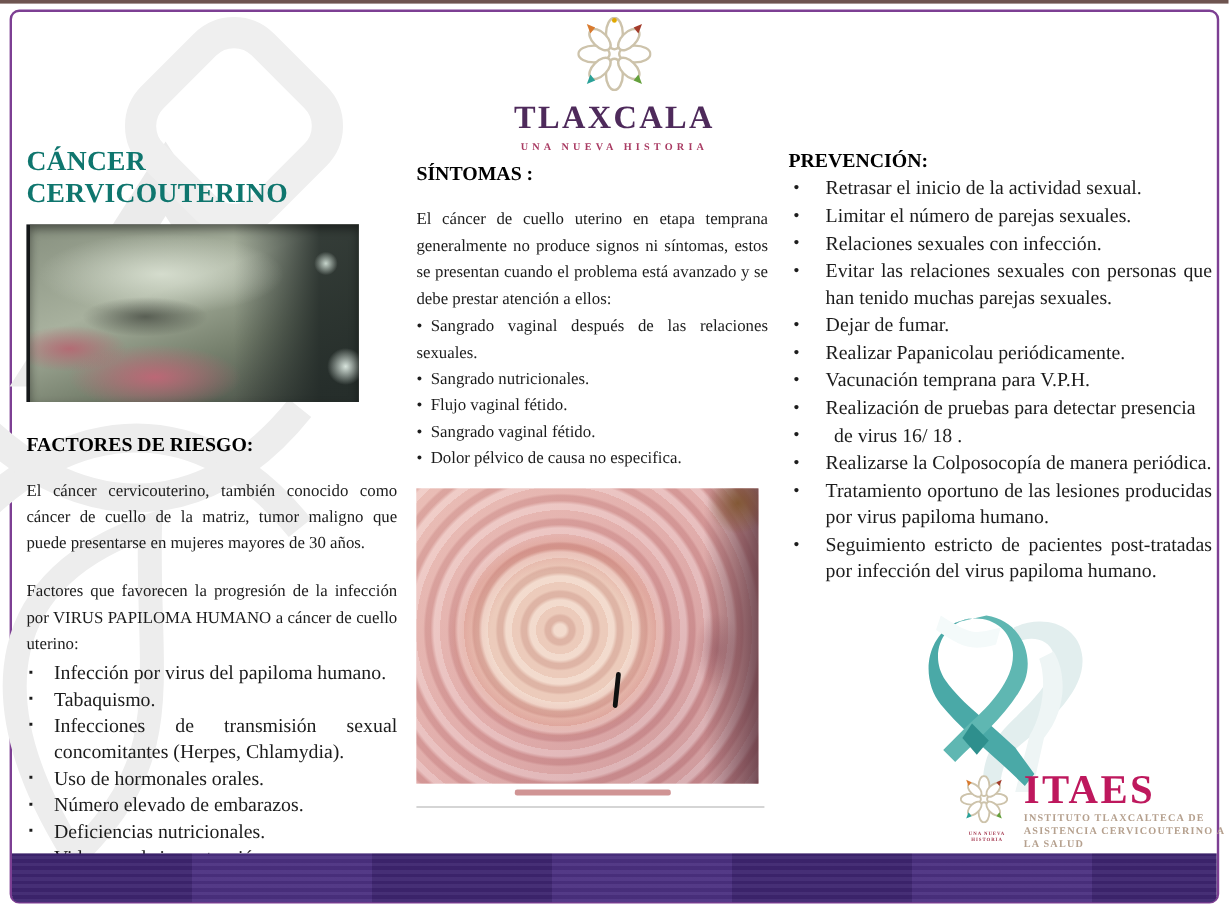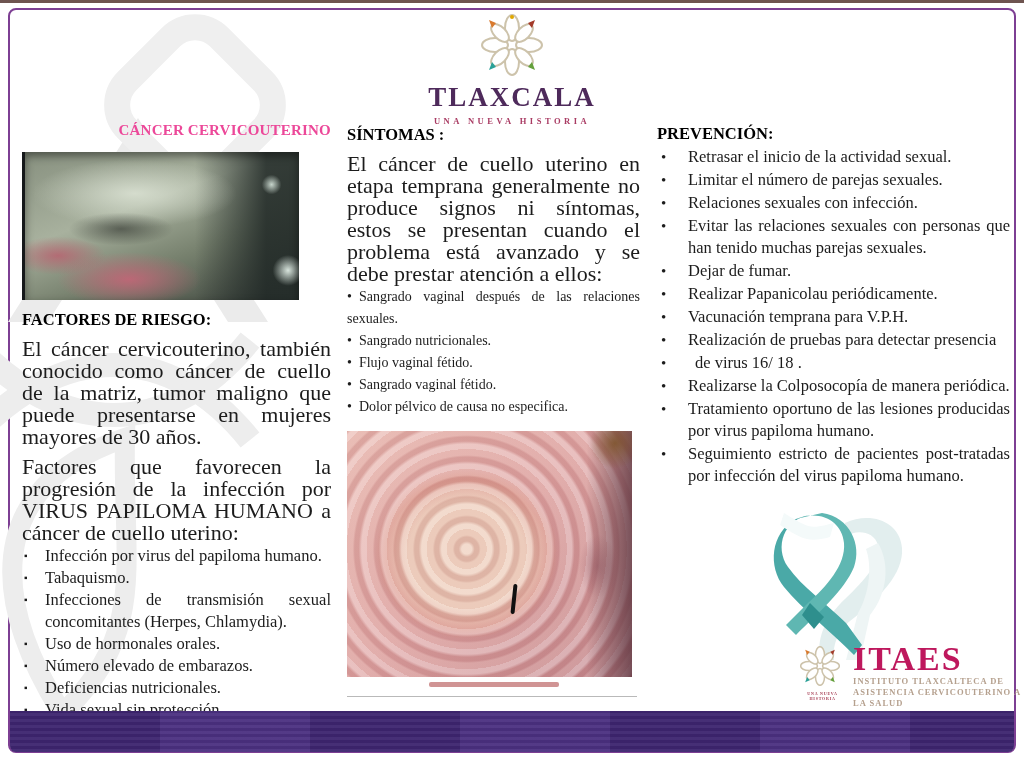--- a/index.html
+++ b/index.html
@@ -8,34 +8,34 @@
   .top-edge{position:absolute;top:0;left:0;right:0;height:3px;background:#6e5450;}
   .frame{position:absolute;left:8px;top:8px;right:8px;bottom:15px;border:2px solid #7d3f93;border-radius:8px;}
   .watermark{position:absolute;left:0;top:10px;z-index:0;}
   .col{position:absolute;z-index:2;}
   
   .hdr{position:absolute;left:0;right:0;top:14px;text-align:center;z-index:2;}
   .hdr .brand{font-size:27px;font-weight:bold;letter-spacing:2px;color:#4e2a5b;margin-top:2px;}
   .hdr .tag{font-size:8.5px;font-weight:bold;letter-spacing:3.5px;color:#a93b63;margin-top:3px;}
   
   #col-left{left:22px;top:122px;width:309px;}
-  .doc-title{font-size:15px;font-weight:bold;color:#ec4899;text-align:right;letter-spacing:0.2px;}
+  .doc-title{font-size:23px;font-weight:bold;color:#0f766e;text-align:left;letter-spacing:0.2px;}
   .img1{width:274px;height:148px;margin-top:13px;border-left:3px solid #15181a;
     background:
       radial-gradient(circle 14px at 90% 22%, rgba(225,240,230,.85), rgba(225,240,230,0) 70%),
       radial-gradient(circle 22px at 96% 80%, rgba(235,248,240,.9), rgba(235,248,240,0) 70%),
       radial-gradient(ellipse 70px 22px at 35% 52%, rgba(35,38,34,.55), rgba(35,38,34,0) 75%),
       radial-gradient(ellipse 90px 34px at 38% 86%, rgba(200,100,120,.85), rgba(200,100,120,0) 80%),
       radial-gradient(ellipse 60px 24px at 12% 70%, rgba(190,85,105,.7), rgba(190,85,105,0) 80%),
       radial-gradient(ellipse 120px 40px at 40% 28%, rgba(225,232,218,.8), rgba(225,232,218,0) 85%),
       linear-gradient(to right, rgba(0,0,0,0) 62%, rgba(32,40,38,.85) 88%),
       linear-gradient(160deg,#87907f,#a8b19e 38%,#77816e 65%,#474f46 92%);
     box-shadow:inset 0 4px 8px rgba(0,0,0,.45);}
-  .h-sec{font-size:16.5px;font-weight:bold;color:#000;margin-top:10px;}
-  .para{font-size:22px;line-height:22px;text-align:justify;margin-top:8px;}
+  .h-sec{font-size:16.5px;font-weight:bold;color:#000;margin-top:26px;}
+  .para{font-size:14px;line-height:22px;text-align:justify;margin-top:18px;}
   ul.blist{list-style:none;margin:1px 0 0 0;padding:0;}
   ul.blist li{display:flex;font-size:16.5px;line-height:22px;}
   ul.blist .mk{flex:none;width:21px;}
   ul.blist .sq{font-size:10px;line-height:22px;padding-left:2px;}
   ul.blist .txt{flex:1;text-align:justify;}
   
   #col-mid{left:347px;top:121px;width:293px;}
   ul.inlist{list-style:none;margin:1px 0 0 0;padding:0;}
   ul.inlist li{font-size:14px;line-height:22px;text-align:justify;}
   ul.inlist .mk{padding-right:7px;}
@@ -141,21 +141,21 @@
           <span class="txt">Deficiencias nutricionales.</span>
         </li>
       <li>
           <span class="mk sq">▪</span>
           <span class="txt">Vida sexual sin protección.</span>
         </li>
     </ul>
   </div>
 
   <div id="col-mid" class="col">
-    <div class="h-sec" style="margin-top:4px;">SÍNTOMAS :</div>
+    <div class="h-sec" style="margin-top:14px;">SÍNTOMAS :</div>
     <div class="para">El cáncer de cuello uterino en etapa temprana generalmente no produce signos ni síntomas, estos se presentan cuando el problema está avanzado y se debe prestar atención a ellos:</div>
     <ul class="inlist">
       <li><span class="mk">•</span><span>Sangrado vaginal después de las relaciones sexuales.</span></li>
       <li><span class="mk">•</span><span>Sangrado nutricionales.</span></li>
       <li><span class="mk">•</span><span>Flujo vaginal fétido.</span></li>
       <li><span class="mk">•</span><span>Sangrado  vaginal fétido.</span></li>
       <li><span class="mk">•</span><span>Dolor pélvico  de  causa no especifica.</span></li>
     </ul>
     <div class="img2">
       <div class="mark"></div>

